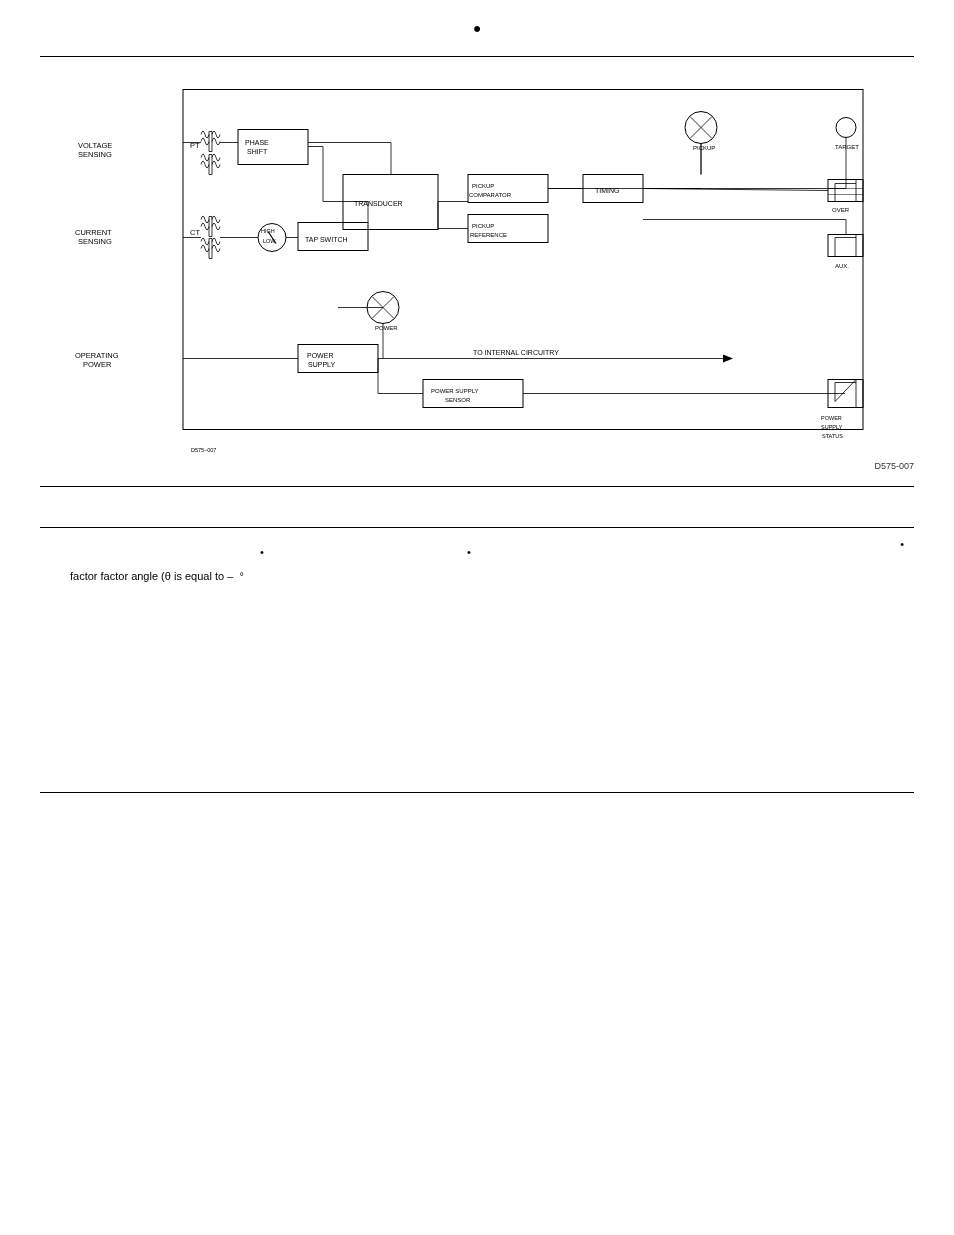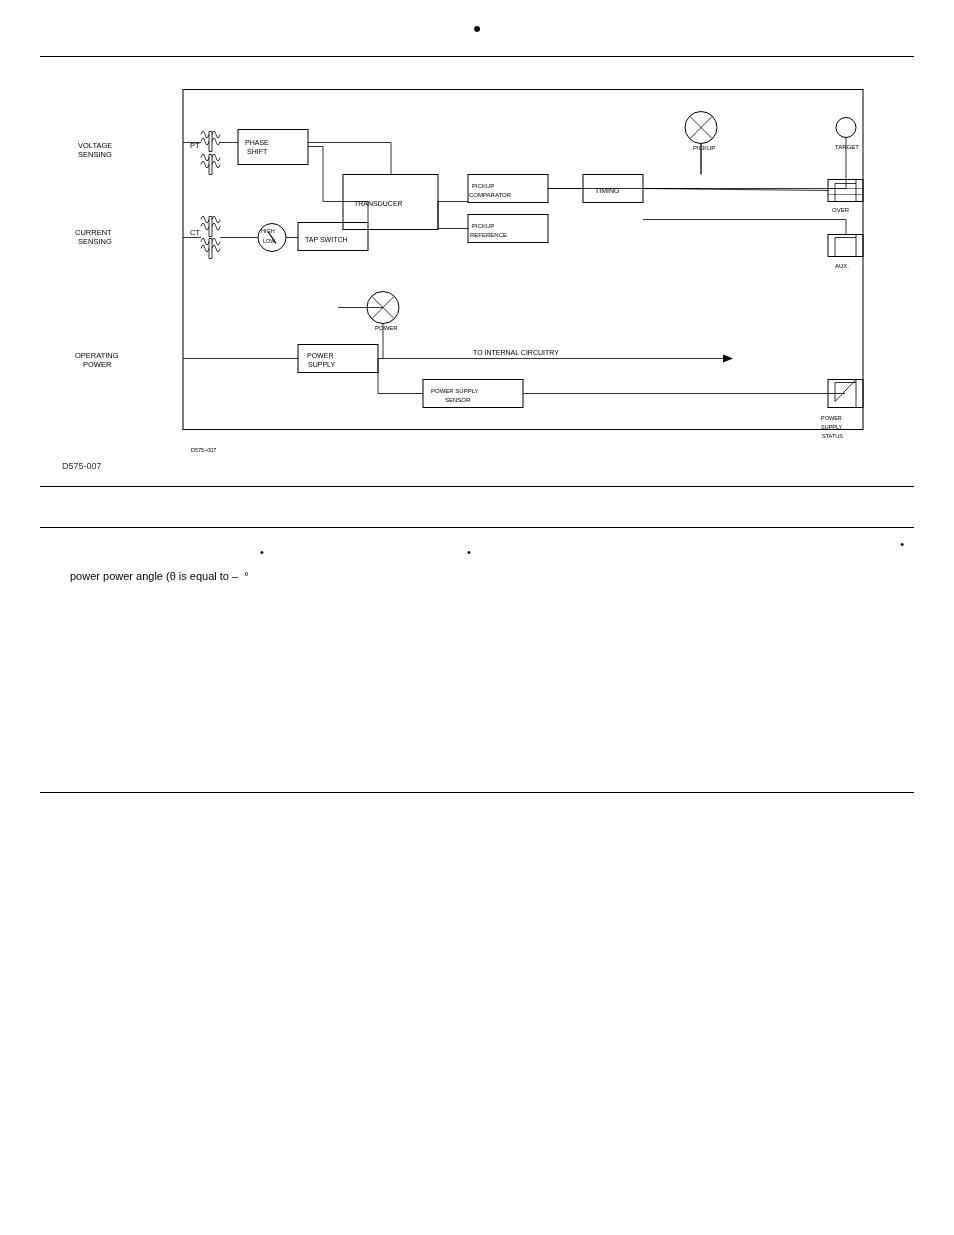--- a/index.html
+++ b/index.html
@@ -75,20 +75,21 @@
     .lower-text-section p {
       font-size: 11px;
       line-height: 1.6;
     }
 
     .diagram-label {
       font-size: 9px;
       color: #333;
       margin-top: 4px;
       margin-left: 10px;
+      text-align: right;
     }
   </style>
 </head>
 <body>
 
 <div class="page">
 
   <div class="top-section">
     <div class="bullet-point">•</div>
   </div>
@@ -306,21 +307,21 @@
 
   <div class="lower-text-section">
     <p style="margin-left:280px; position:relative;">
       <span style="position:absolute; right:-10px; top:0;">•</span>
     </p>
     <p style="margin-left:200px; margin-top:8px;">
       <span>•</span>
       <span style="margin-left:200px;">•</span>
     </p>
     <div class="power-factor-line">
-      <span>power power angle (θ is equal to –</span>
+      <span>factor factor angle (θ is equal to –</span>
       &nbsp;<span>°</span>
     </div>
   </div>
 
   <div style="min-height:200px; padding: 10px 60px;">
   </div>
 
   <hr class="hr">
 
 </div>

